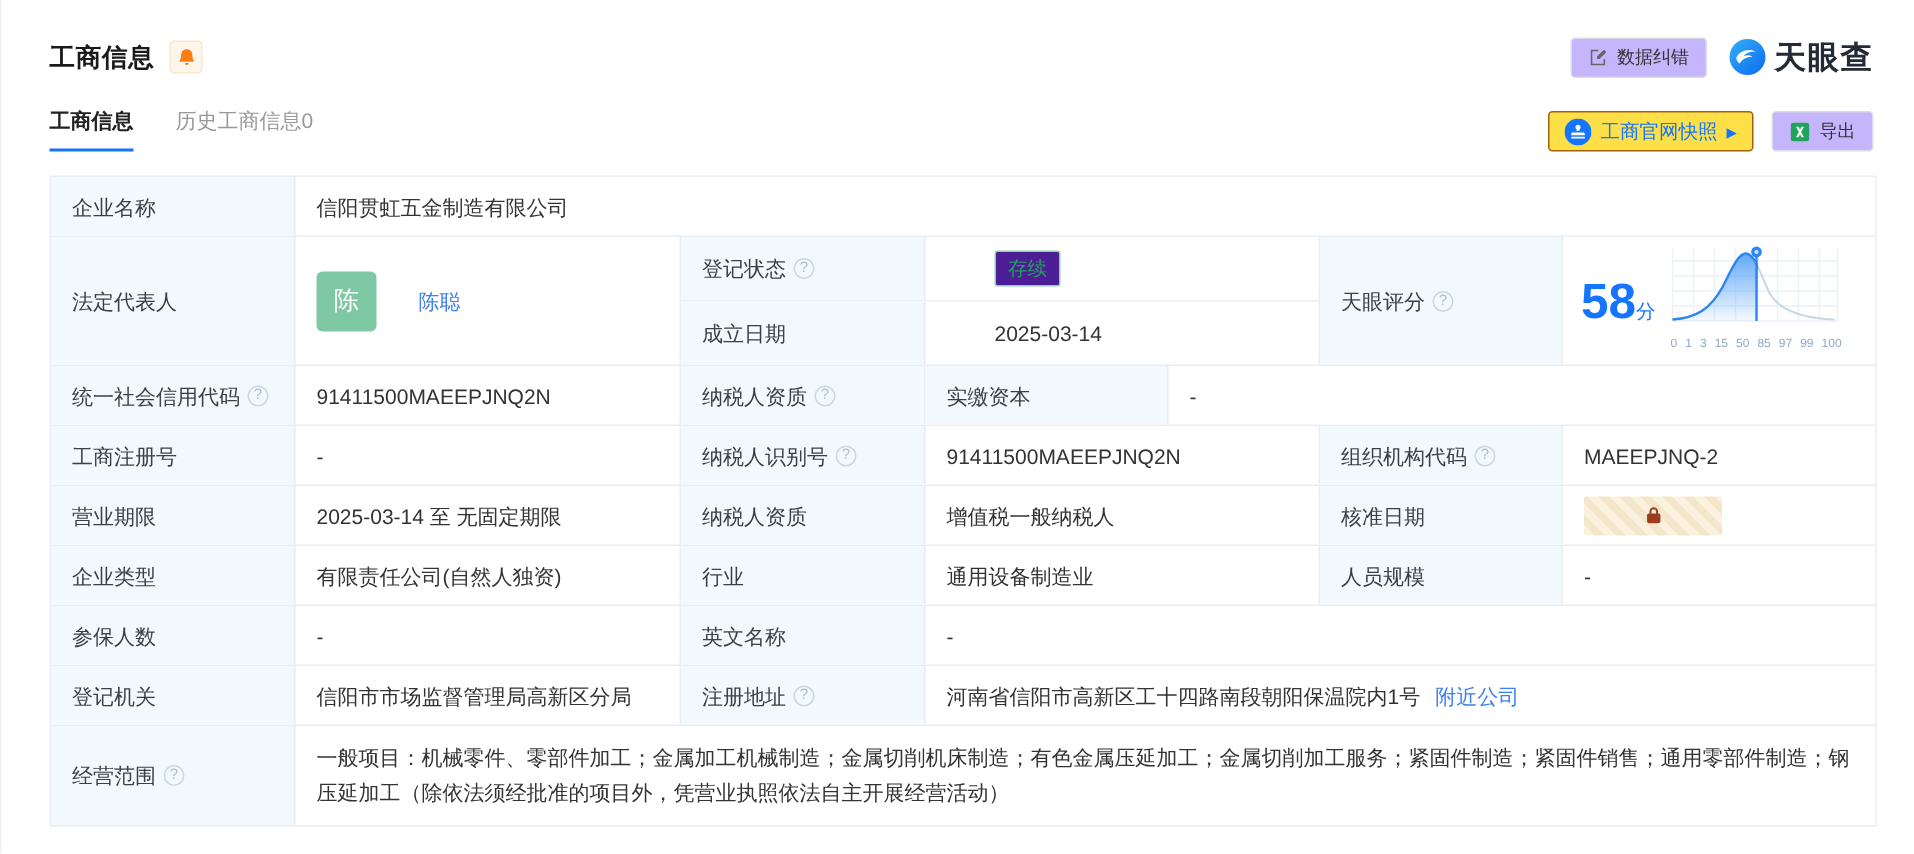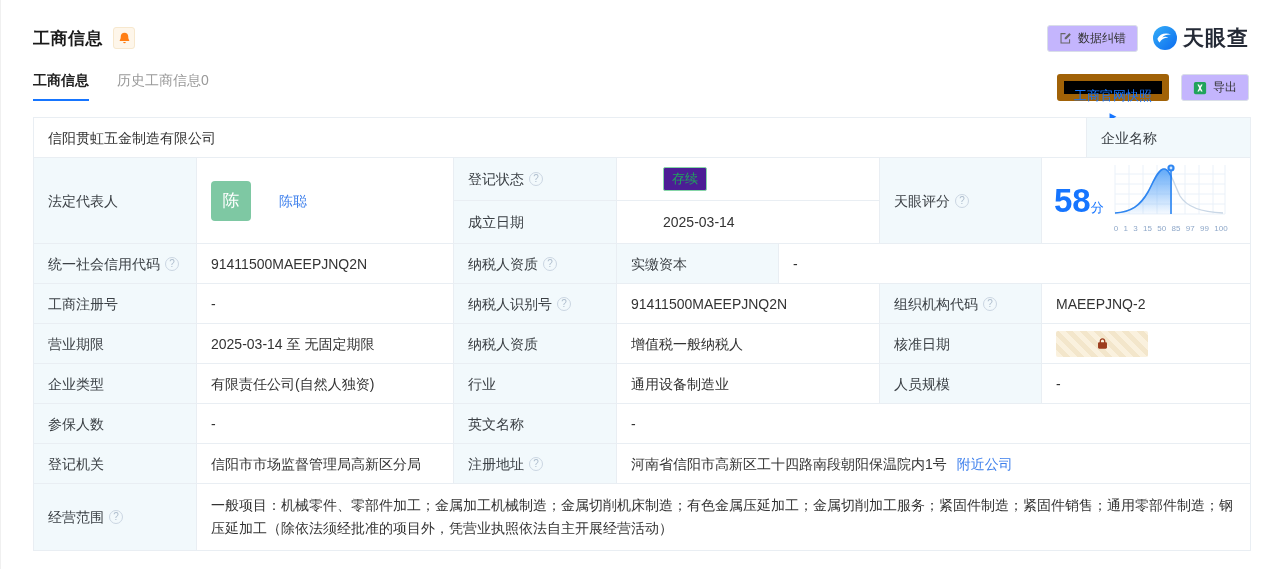--- a/index.html
+++ b/index.html
@@ -21,21 +21,21 @@
   .hd-right{margin-left:auto;display:flex;align-items:center;gap:14px;}
   .btn{display:inline-flex;align-items:center;gap:6px;height:27px;padding:0 11px;border:1px solid #D9DEE8;border-radius:3px;background:#c4b5fd;font-size:12px;color:#333;cursor:pointer;}
   .brand{display:flex;align-items:center;gap:5px;}
   .brand-text{font-size:21px;font-weight:900;color:#242A36;letter-spacing:1px;}
 
   .hd-row2{display:flex;align-items:flex-end;margin-bottom:16px;}
   .tabs{display:flex;gap:28px;}
   .tab{font-size:14px;color:#999;cursor:pointer;padding-bottom:9px;}
   .tab.active{color:#222;font-weight:bold;border-bottom:2px solid var(--blue);}
   .hd2-right{margin-left:auto;display:flex;align-items:center;gap:12px;}
-  .btn-snapshot{display:inline-flex;align-items:center;gap:6px;height:27px;padding:0 10px;border:7px solid #a16207;border-radius:3px;background:#000000;color:var(--blue);font-size:13px;cursor:pointer;flex-direction:column;}
+  .btn-snapshot{display:inline-flex;align-items:center;gap:6px;height:27px;padding:0 10px;border:1px solid #a16207;border-radius:3px;background:#fde047;color:var(--blue);font-size:13px;cursor:pointer;}
   .snap-arrow{font-size:9px;color:var(--blue);}
 
   
   .tbl{width:1218px;border:1px solid var(--line);}
   .trow{display:flex;border-bottom:1px solid var(--line);}
   .trow:last-child{border-bottom:none;}
   .cell{display:flex;align-items:center;min-height:39px;padding:4px 14px;border-right:1px solid var(--line);line-height:20px;}
   .cell:last-child{border-right:none;}
   .lab{background:var(--label-bg);color:#3b4045;gap:5px;}
   .w-l1{width:163px;}
@@ -130,22 +130,22 @@
             <path fill="#fff" d="M5 4h1.9L8 6.2 9.1 4H11L8.9 8 11 12H9.1L8 9.8 6.9 12H5l2.1-4z"></path>
           </svg>
         <span>导出</span>
       </button>
     </div>
   </div>
 
   <div class="tbl">
 
     <div class="trow">
+      <div class="cell lab w-l1">企业名称</div>
       <div class="cell w-span-rest">信阳贯虹五金制造有限公司</div>
-      <div class="cell lab w-l1">企业名称</div>
     </div>
 
     <div class="trow">
       <div class="cell lab w-l1 h-78">法定代表人</div>
       <div class="cell w-v1 h-78">
         <span class="avatar">陈</span>
         <a class="lnk rep-name">陈聪</a>
       </div>
       <div class="sub-col">
         <div class="sub-row">

